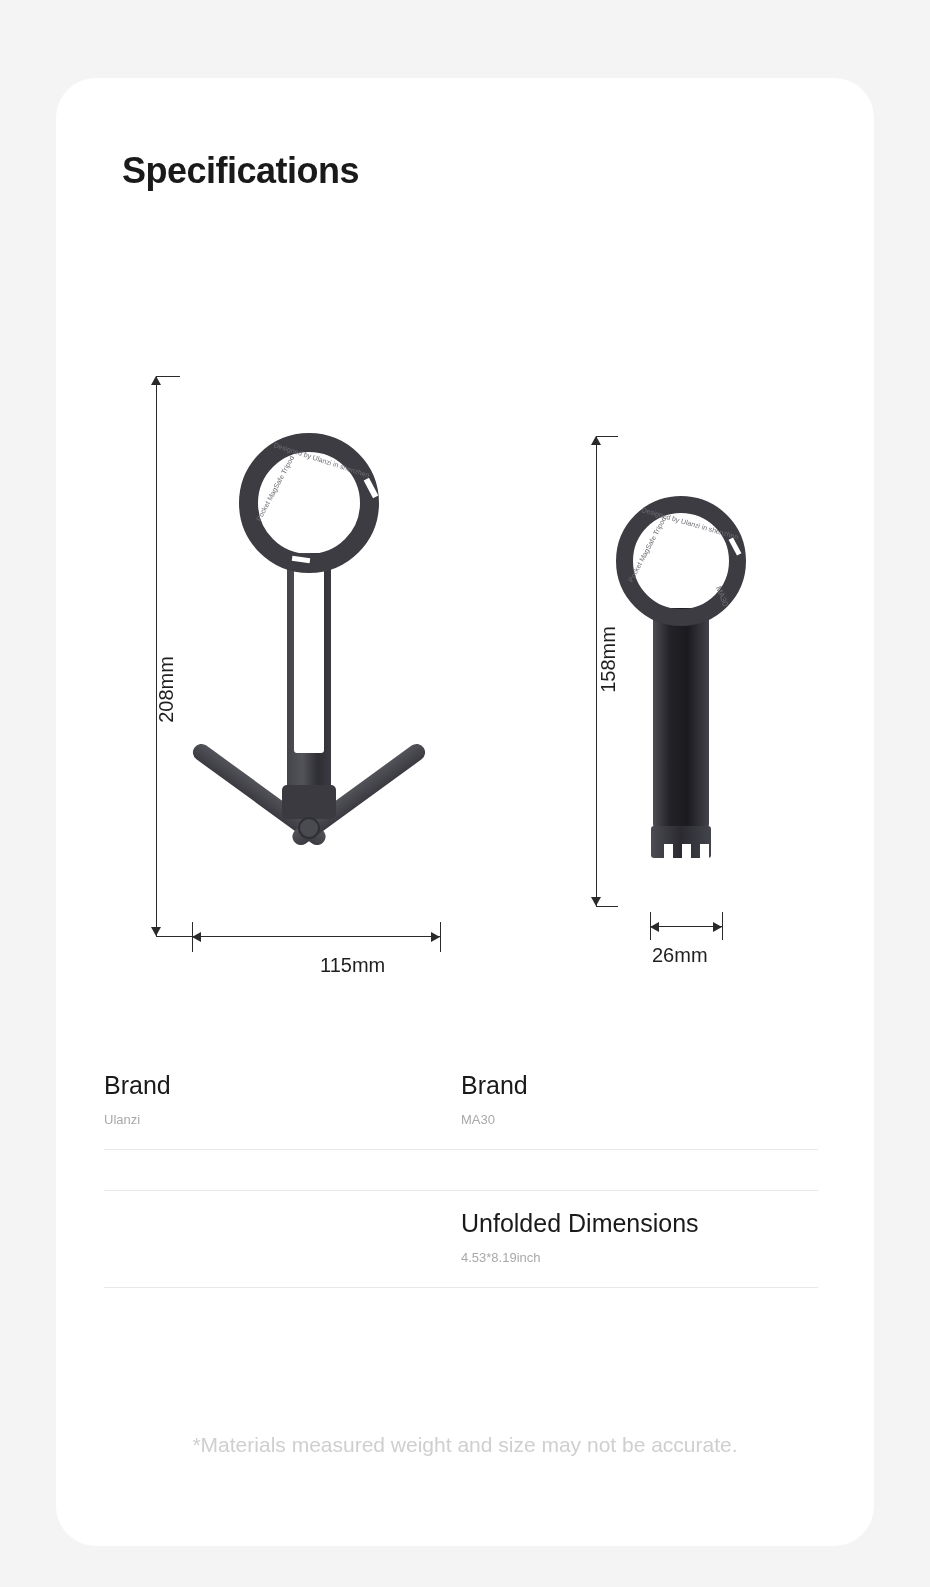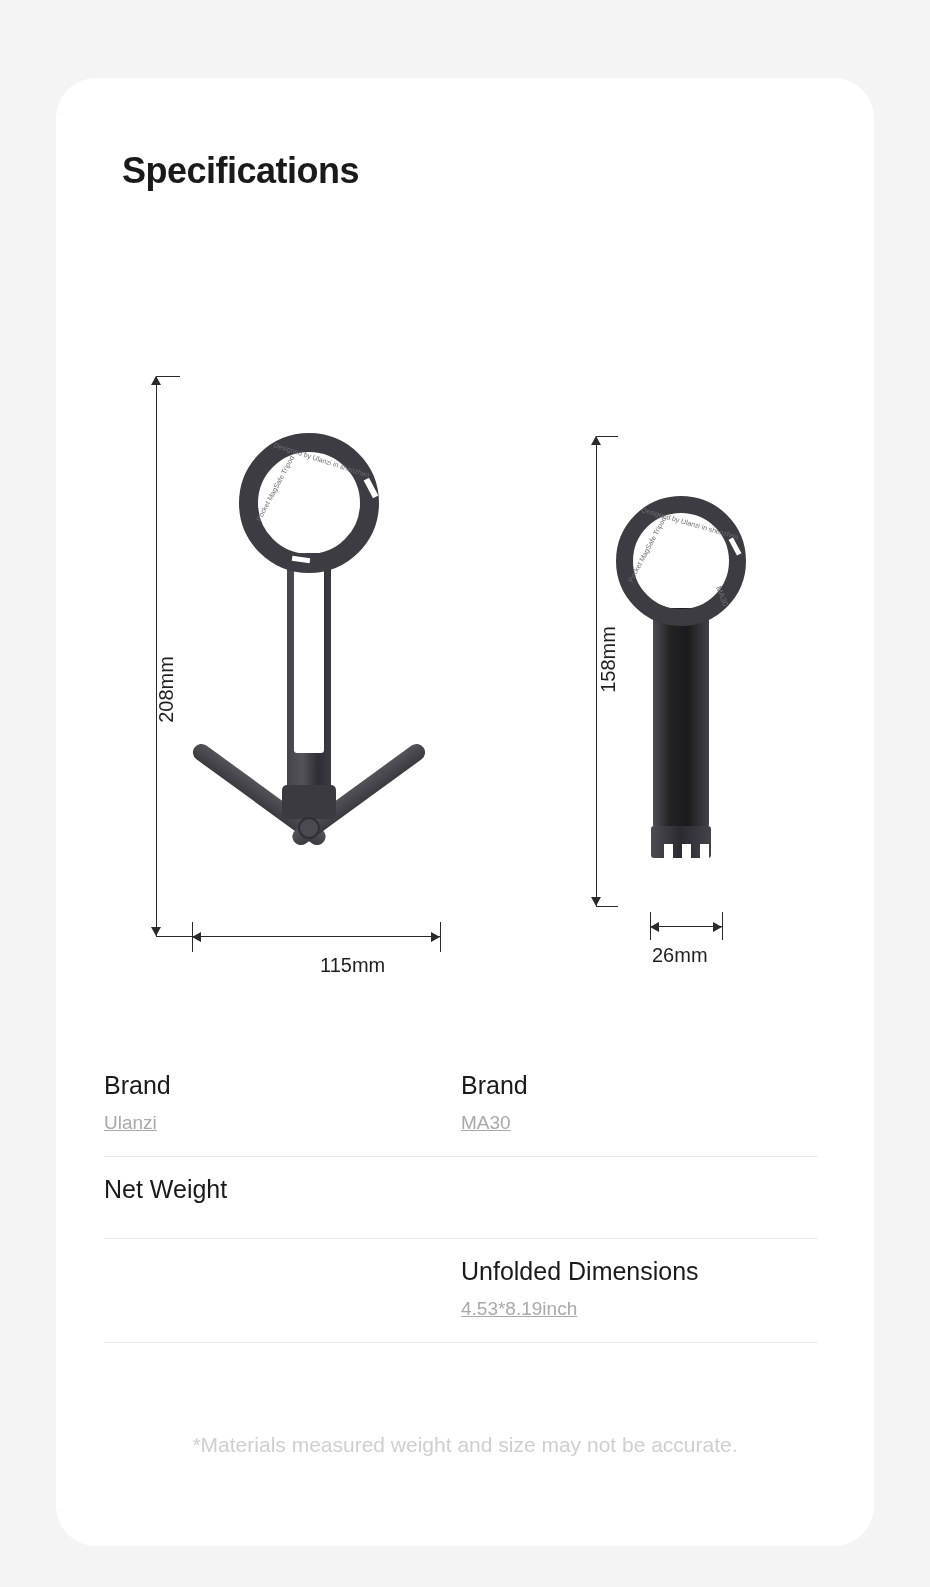--- a/index.html
+++ b/index.html
@@ -316,23 +316,22 @@
     width: 50%;
     box-sizing: border-box;
     padding-right: 10px;
   }
   .spec-key {
     font-size: 25px;
     color: #1a1a1a;
     margin-bottom: 12px;
   }
   .spec-val {
-    font-size: 19px;
+    font-size: 13px;
     color: #a9a9a9;
-    text-decoration: underline;
   }
   .footnote {
     position: absolute;
     left: 0;
     top: 1355px;
     width: 818px;
     text-align: center;
     font-size: 21px;
     color: #cfcfcf;
   }
@@ -417,21 +416,20 @@
           <div class="spec-val">Ulanzi</div>
         </div>
         <div class="spec-cell">
           <div class="spec-key">Brand</div>
           <div class="spec-val">MA30</div>
         </div>
       </div>
 
       <div class="spec-row">
         <div class="spec-cell">
-          <div class="spec-key">Net Weight</div>
         </div>
       </div>
 
       <div class="spec-row">
         <div class="spec-cell">
         </div>
         <div class="spec-cell">
           <div class="spec-key">Unfolded Dimensions</div>
           <div class="spec-val">4.53*8.19inch</div>
         </div>

